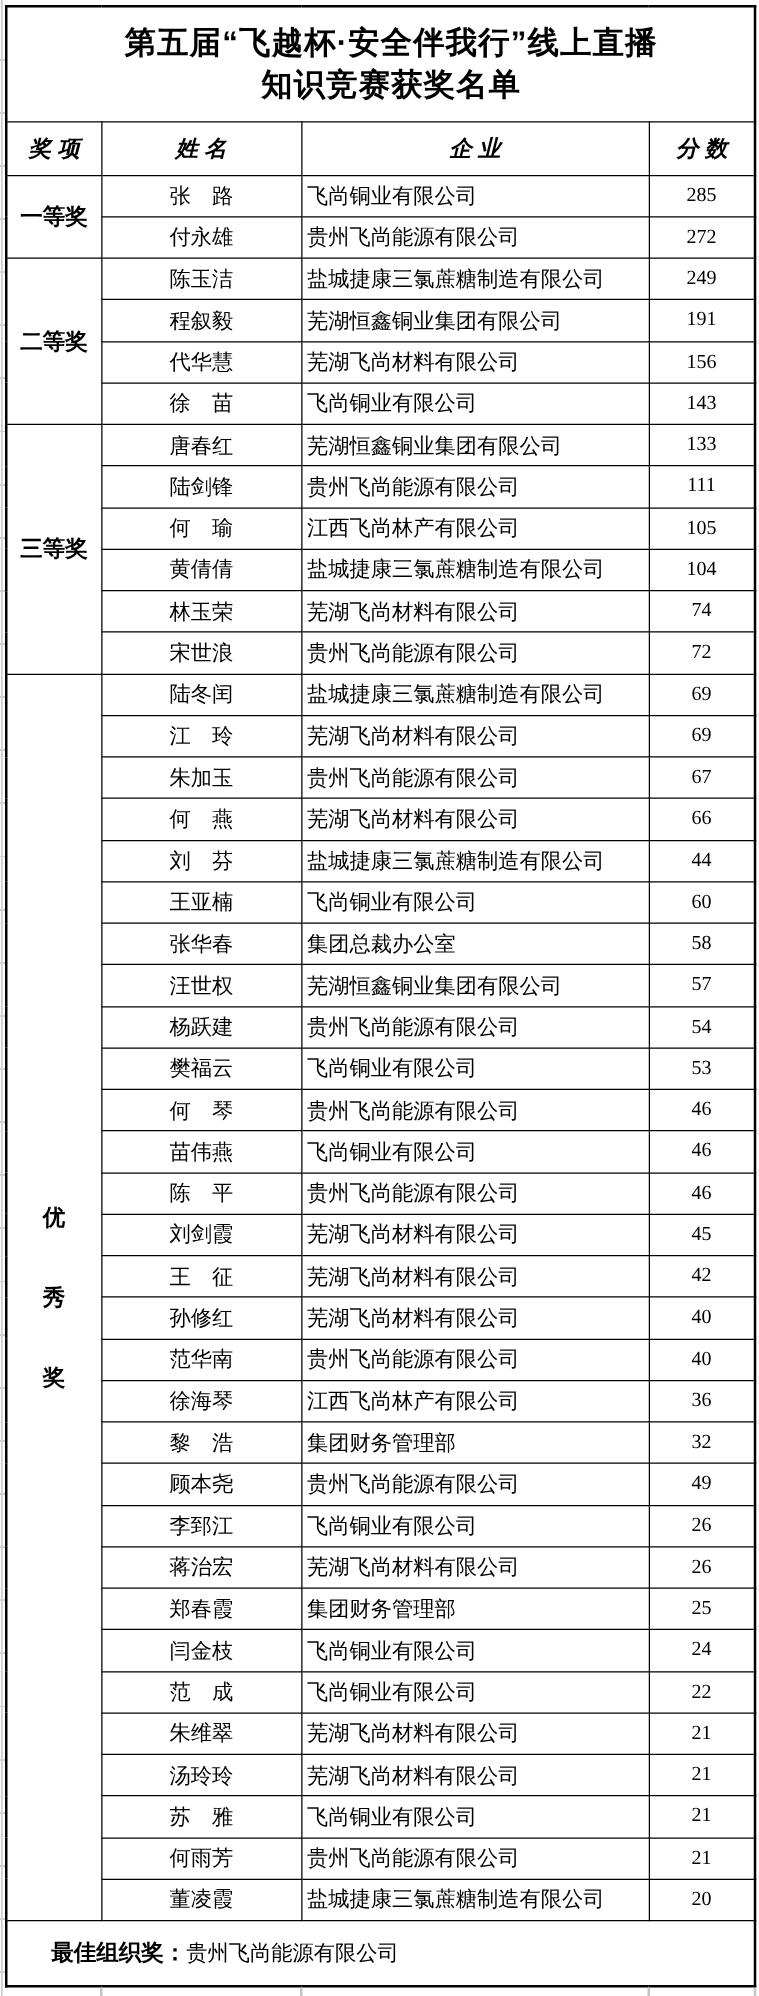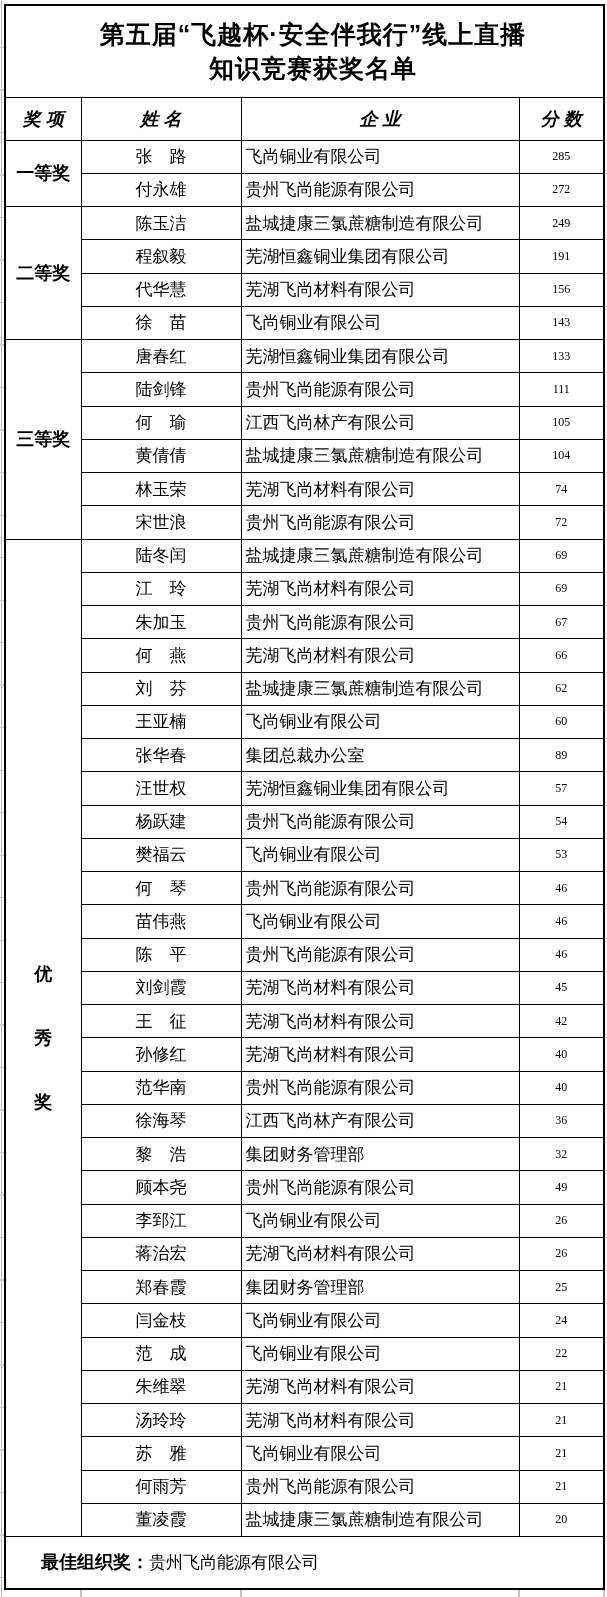--- a/index.html
+++ b/index.html
@@ -53,21 +53,21 @@
     font-family: "Liberation Sans", "DejaVu Sans", sans-serif;
     font-weight: 700; font-size: 18px;
   }
   td.award.vert div { line-height: 18px; }
   td.award.vert .stack {
     display: flex; flex-direction: column; align-items: center;
     justify-content: center; gap: 46px;
   }
   td.name  { text-align: center; font-size: 17px; }
   td.company { text-align: left; padding-left: 4px; font-size: 17px; margin-left: 27px; }
-  td.score { text-align: center; font-size: 12px; font-family: "Liberation Serif", "DejaVu Serif", serif; }
+  td.score { text-align: center; font-size: 16px; font-family: "Liberation Serif", "DejaVu Serif", serif; }
 
   td.footer-cell { height: 52px; vertical-align: middle; padding-left: 35px; }
   .footer-label {
     font-family: "Liberation Sans", "DejaVu Sans", sans-serif;
     font-weight: 700; font-size: 18px;
   }
   .footer-value { font-size: 17px; }
 </style>
 </head>
 <body>
@@ -183,31 +183,31 @@
         <td class="score">67</td>
       </tr>
       <tr class="data-row">
         <td class="name">何　燕</td>
         <td class="company">芜湖飞尚材料有限公司</td>
         <td class="score">66</td>
       </tr>
       <tr class="data-row">
         <td class="name">刘　芬</td>
         <td class="company">盐城捷康三氯蔗糖制造有限公司</td>
-        <td class="score">62</td>
+        <td class="score">44</td>
       </tr>
       <tr class="data-row">
         <td class="name">王亚楠</td>
         <td class="company">飞尚铜业有限公司</td>
         <td class="score">60</td>
       </tr>
       <tr class="data-row">
         <td class="name">张华春</td>
         <td class="company">集团总裁办公室</td>
-        <td class="score">89</td>
+        <td class="score">58</td>
       </tr>
       <tr class="data-row">
         <td class="name">汪世权</td>
         <td class="company">芜湖恒鑫铜业集团有限公司</td>
         <td class="score">57</td>
       </tr>
       <tr class="data-row">
         <td class="name">杨跃建</td>
         <td class="company">贵州飞尚能源有限公司</td>
         <td class="score">54</td>

